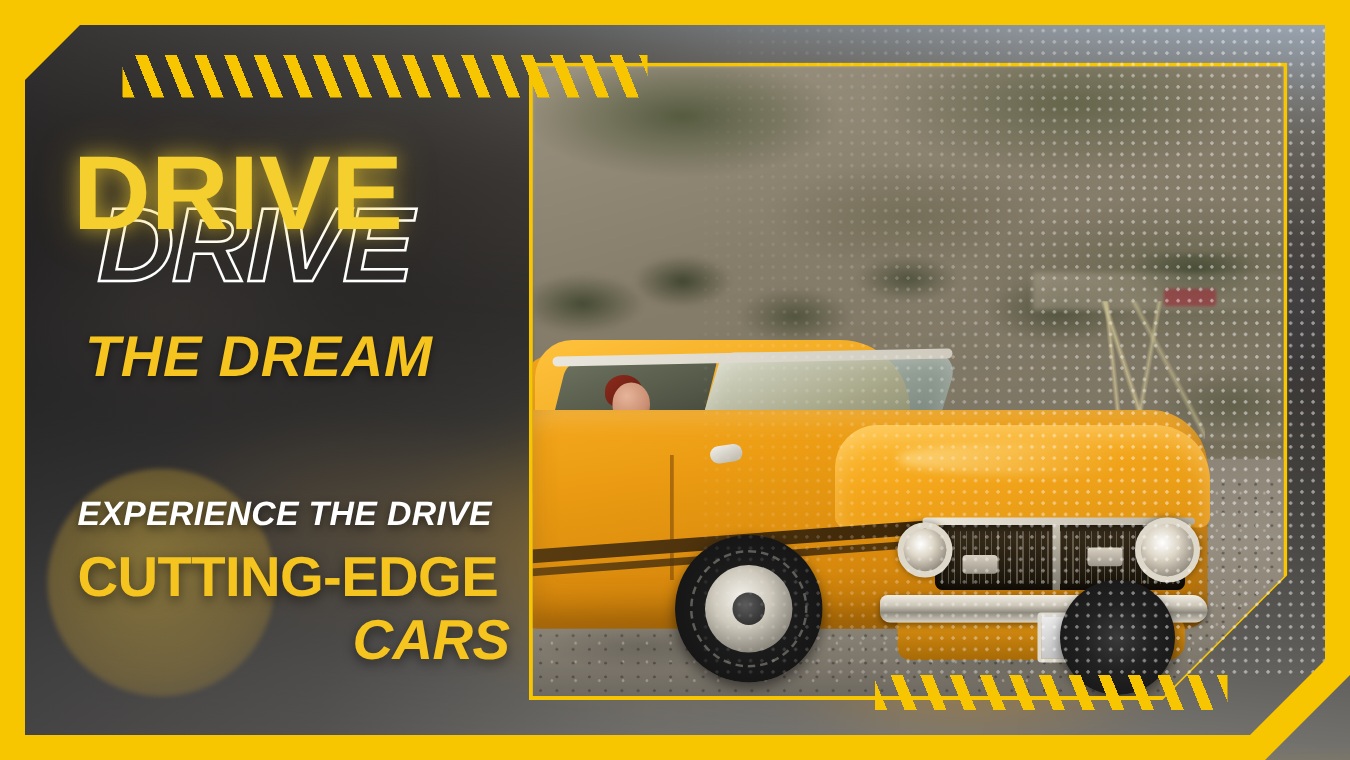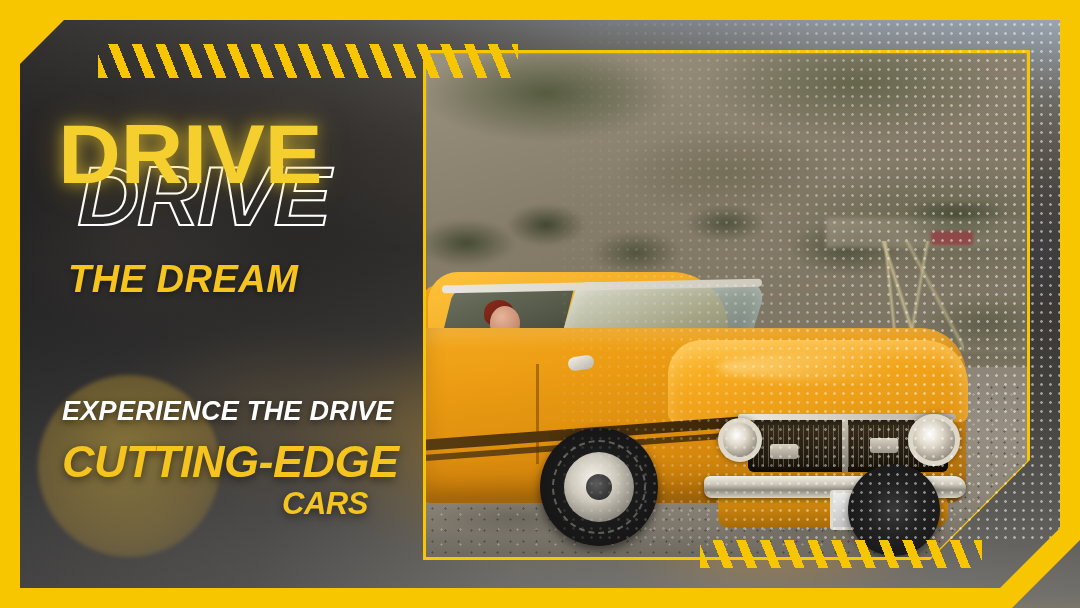--- a/index.html
+++ b/index.html
@@ -351,43 +351,43 @@
     font-size:84px; font-weight:800; letter-spacing:0px;
     line-height:1;
     color:#f5cf2e;
     white-space:nowrap;
     text-shadow:0 0 16px rgba(245,207,46,.65), 0 0 34px rgba(245,207,46,.35);
     transform:scaleX(1.03);
   }
 
   .the-dream{
     position:absolute; left:68px; top:258px;
-    font-size:38px; font-weight:800; font-style:italic; letter-spacing:.5px;
+    font-size:46px; font-weight:800; font-style:italic; letter-spacing:.5px;
     color:#f5c41f;
     text-shadow:0 2px 6px rgba(0,0,0,.45);
     white-space:nowrap;
   }
 
   .experience{
     position:absolute; left:62px; top:396px;
     font-size:27px; font-weight:800; font-style:italic; letter-spacing:.3px;
     color:#ffffff;
     text-shadow:0 2px 7px rgba(0,0,0,.55);
     white-space:nowrap;
   }
   .cutting{
     position:absolute; left:62px; top:436px;
-    font-size:45px; font-weight:800; font-style:italic; letter-spacing:-.5px;
+    font-size:45px; font-weight:800; letter-spacing:-.5px;
     color:#f5c41f;
     text-shadow:0 3px 9px rgba(0,0,0,.5);
     white-space:nowrap;
   }
   .cars{
     position:absolute; left:282px; top:486px;
-    font-size:31px; font-weight:800; font-style:italic; letter-spacing:-.5px;
+    font-size:45px; font-weight:800; font-style:italic; letter-spacing:-.5px;
     color:#f5c41f;
     text-shadow:0 3px 9px rgba(0,0,0,.5);
     white-space:nowrap;
   }
 </style>
 </head>
 <body>
 
 <div id="stage">
 

